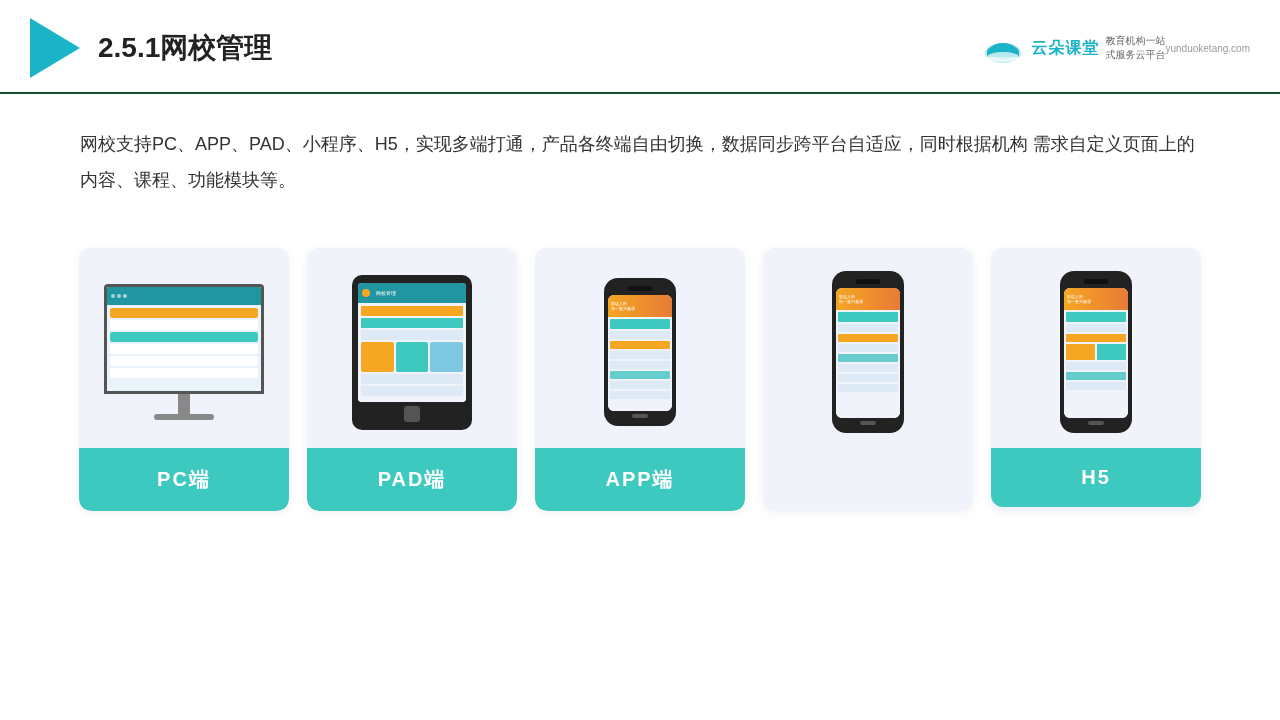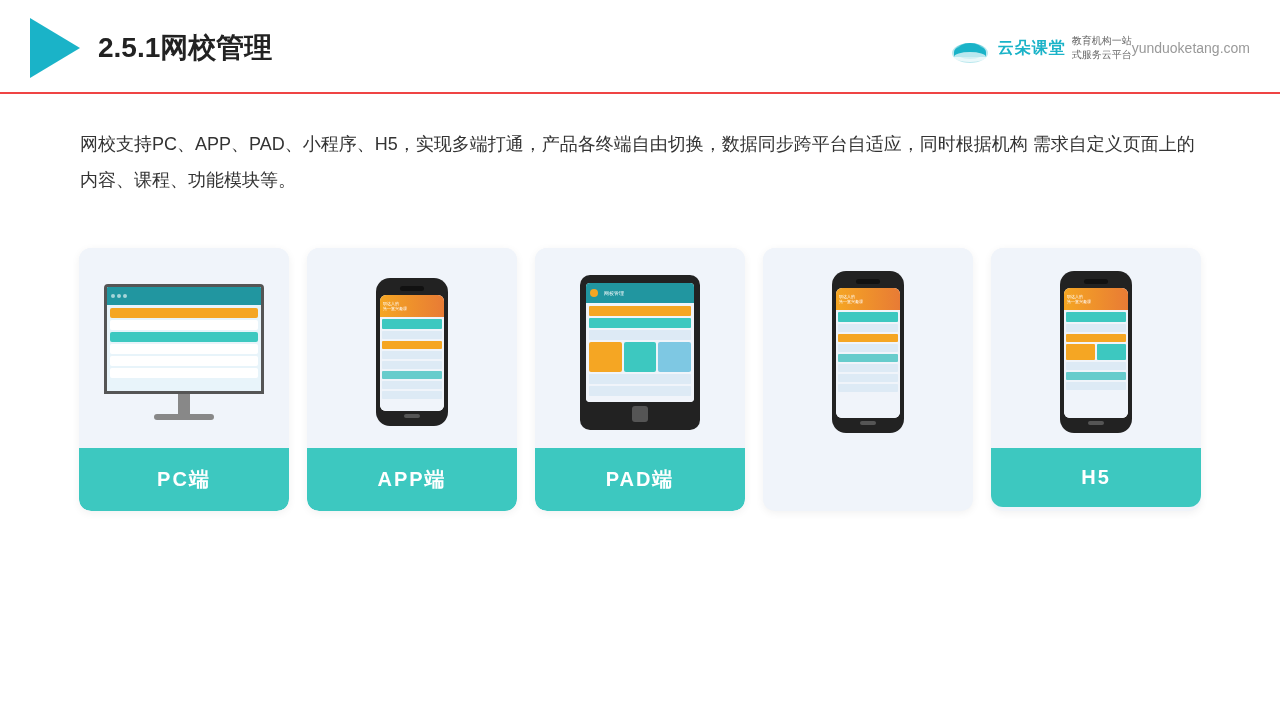--- a/index.html
+++ b/index.html
@@ -11,21 +11,21 @@
       overflow: hidden;
       position: relative;
     }
 
     
     .header {
       display: flex;
       align-items: center;
       justify-content: space-between;
       padding: 18px 30px 14px 30px;
-      border-bottom: 2px solid #ef4444;
+      border-bottom: 2px solid #14532d;
     }
     .header-left {
       display: flex;
       align-items: center;
       gap: 18px;
     }
     .logo-triangle {
       width: 0;
       height: 0;
       border-top: 30px solid transparent;
@@ -51,21 +51,21 @@
       width: 44px;
       height: 30px;
     }
     .brand-text {
       font-size: 16px;
       color: #1ab3c8;
       font-weight: bold;
       letter-spacing: 1px;
     }
     .brand-url {
-      font-size: 14px;
+      font-size: 10px;
       color: #999;
     }
 
     
     .description {
       padding: 32px 80px 20px 80px;
       font-size: 18px;
       color: #333;
       line-height: 2.0;
     }
@@ -339,45 +339,20 @@
         </div>
         <div class="desktop-stand"></div>
         <div class="desktop-base"></div>
       </div>
     </div>
     <div class="card-label">PC端</div>
   </div>
 
   <div class="card">
     <div class="card-image-area">
-      <div class="phone-mockup">
-        <div class="phone-notch"></div>
-        <div class="phone-screen">
-          <div class="phone-screen-header">
-            <div class="phone-screen-text">职达人的<br>第一堂兴趣课</div>
-          </div>
-          <div class="phone-screen-body">
-            <div class="phone-row teal"></div>
-            <div class="phone-row"></div>
-            <div class="phone-row orange"></div>
-            <div class="phone-row"></div>
-            <div class="phone-row"></div>
-            <div class="phone-row green"></div>
-            <div class="phone-row"></div>
-            <div class="phone-row"></div>
-          </div>
-        </div>
-        <div class="phone-home"></div>
-      </div>
-    </div>
-    <div class="card-label">APP端</div>
-  </div>
-
-  <div class="card">
-    <div class="card-image-area">
       <div class="tablet-mockup">
         <div class="tablet-screen">
           <div class="tablet-screen-header">
             <div style="width:8px;height:8px;border-radius:50%;background:#f5a623;"></div>
             <div style="font-size:5px;color:#fff;margin-left:4px;">网校管理</div>
           </div>
           <div class="tablet-screen-body">
             <div class="tablet-row orange"></div>
             <div class="tablet-row teal"></div>
             <div class="tablet-row"></div>
@@ -391,54 +366,79 @@
           </div>
         </div>
         <div class="tablet-btn"></div>
       </div>
     </div>
     <div class="card-label">PAD端</div>
   </div>
 
   <div class="card">
     <div class="card-image-area">
-      <div class="phone-mockup" style="height:162px;">
+      <div class="phone-mockup">
         <div class="phone-notch"></div>
         <div class="phone-screen">
           <div class="phone-screen-header">
             <div class="phone-screen-text">职达人的<br>第一堂兴趣课</div>
           </div>
           <div class="phone-screen-body">
             <div class="phone-row teal"></div>
             <div class="phone-row"></div>
             <div class="phone-row orange"></div>
             <div class="phone-row"></div>
+            <div class="phone-row"></div>
             <div class="phone-row green"></div>
-            <div class="phone-row"></div>
             <div class="phone-row"></div>
             <div class="phone-row"></div>
           </div>
         </div>
         <div class="phone-home"></div>
       </div>
     </div>
+    <div class="card-label">APP端</div>
   </div>
 
   <div class="card">
     <div class="card-image-area">
       <div class="phone-mockup" style="height:162px;">
         <div class="phone-notch"></div>
         <div class="phone-screen">
           <div class="phone-screen-header">
             <div class="phone-screen-text">职达人的<br>第一堂兴趣课</div>
           </div>
           <div class="phone-screen-body">
             <div class="phone-row teal"></div>
             <div class="phone-row"></div>
             <div class="phone-row orange"></div>
+            <div class="phone-row"></div>
+            <div class="phone-row green"></div>
+            <div class="phone-row"></div>
+            <div class="phone-row"></div>
+            <div class="phone-row"></div>
+          </div>
+        </div>
+        <div class="phone-home"></div>
+      </div>
+    </div>
+  </div>
+
+  <div class="card">
+    <div class="card-image-area">
+      <div class="phone-mockup" style="height:162px;">
+        <div class="phone-notch"></div>
+        <div class="phone-screen">
+          <div class="phone-screen-header">
+            <div class="phone-screen-text">职达人的<br>第一堂兴趣课</div>
+          </div>
+          <div class="phone-screen-body">
+            <div class="phone-row teal"></div>
+            <div class="phone-row"></div>
+            <div class="phone-row orange"></div>
             <div style="display:flex;gap:2px;">
               <div style="flex:1;height:16px;background:#f5a623;border-radius:1px;"></div>
               <div style="flex:1;height:16px;background:#3dc8c0;border-radius:1px;"></div>
             </div>
             <div class="phone-row"></div>
             <div class="phone-row green"></div>
             <div class="phone-row"></div>
           </div>
         </div>
         <div class="phone-home"></div>

